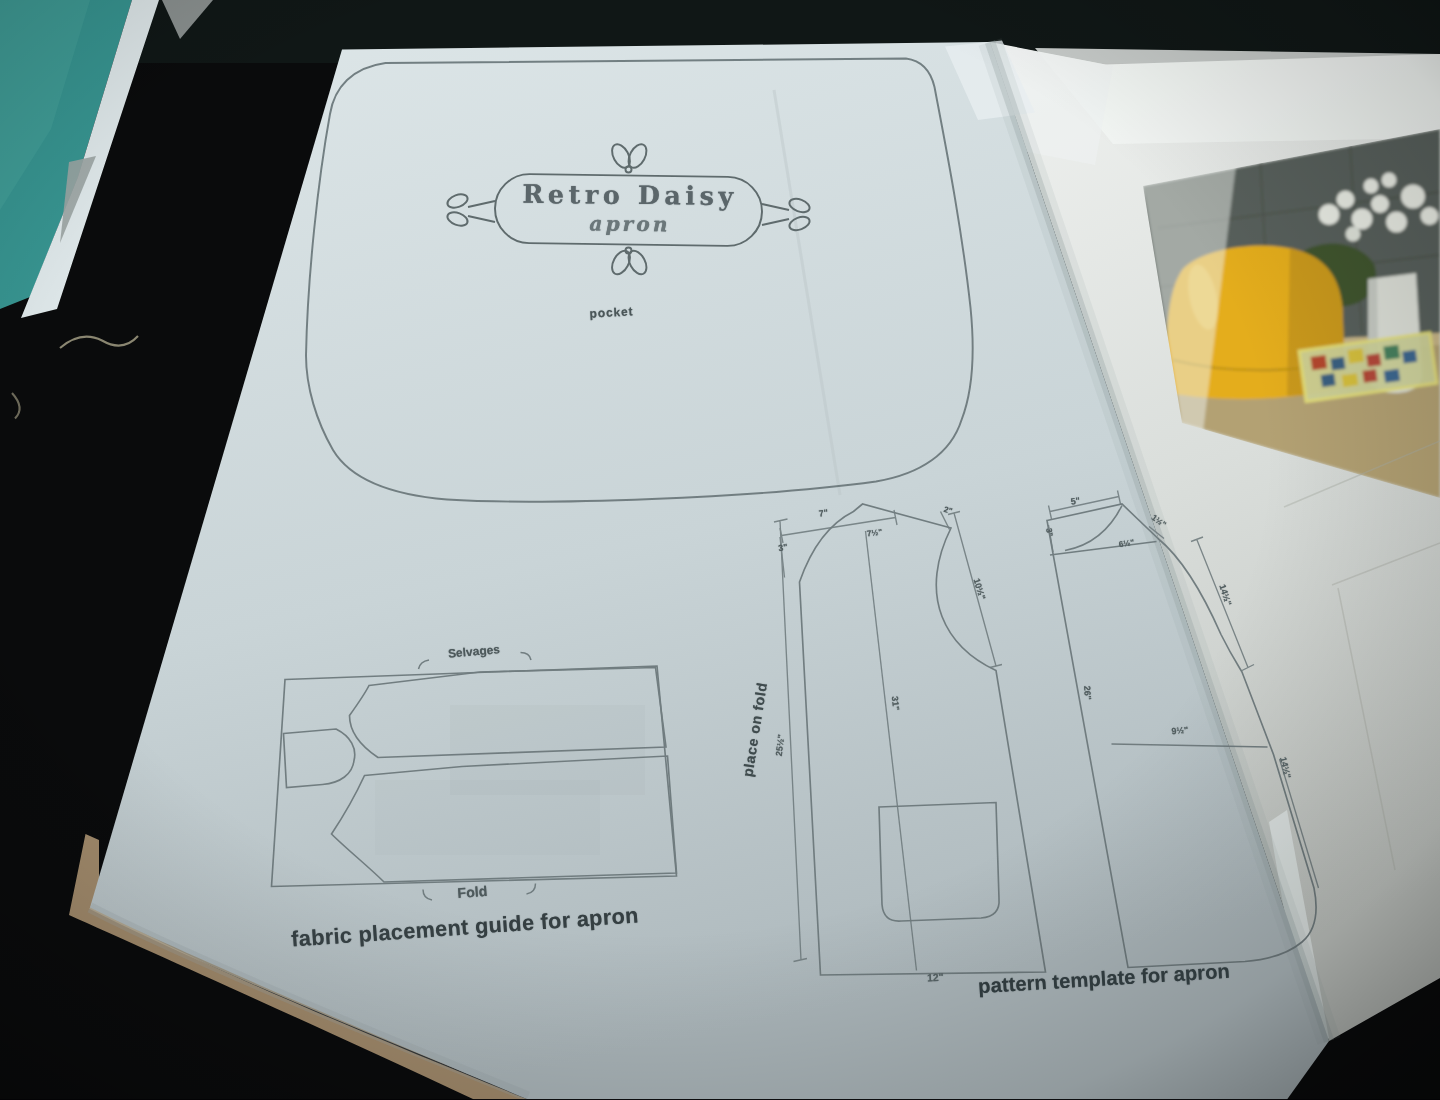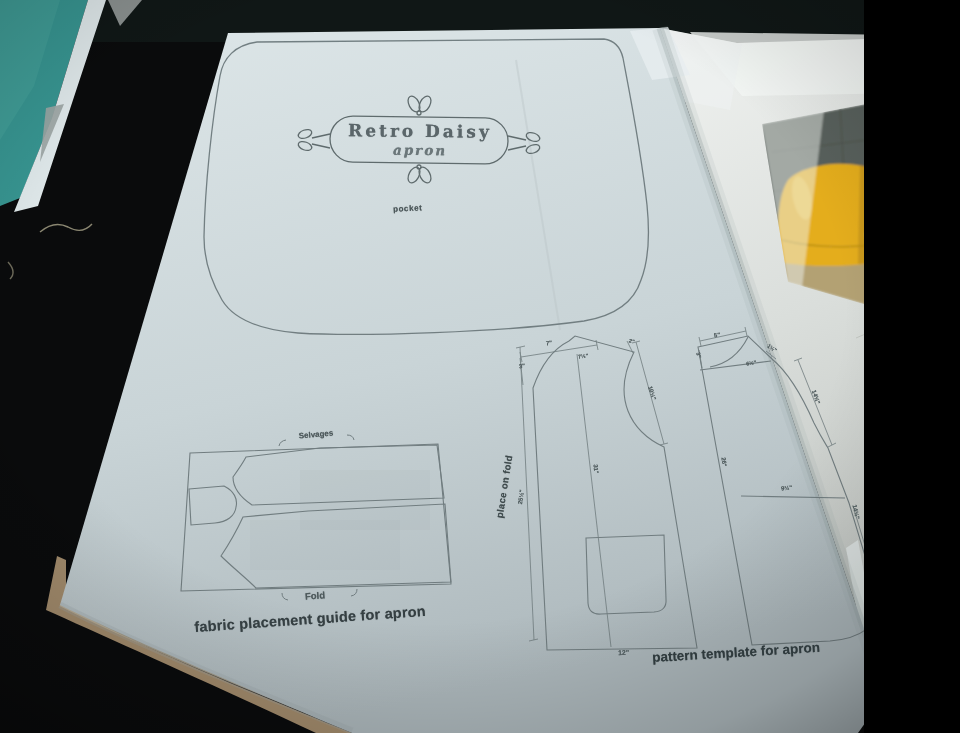--- a/index.html
+++ b/index.html
@@ -1,16 +1,16 @@
 <!DOCTYPE html>
 <html><head>
 <meta charset="utf-8">
 <style>
   html,body{margin:0;padding:0;background:#000;}
-  .stage{position:relative;width:864px;height:733px;overflow:hidden;
+  .stage{position:relative;width:960px;height:733px;overflow:hidden;
          background:#0a0b0c;font-family:"Liberation Sans",sans-serif;}
   svg.bg{position:absolute;left:0;top:0;width:960px;height:733px;filter:blur(.4px);}
   .txt{position:absolute;white-space:nowrap;text-shadow:0 0 .7px rgba(70,80,84,.75);}
   .ctr{text-align:center;white-space:normal;}
   .dim{position:absolute;font:600 6px "Liberation Sans",sans-serif;color:#525e60;
        white-space:nowrap;text-shadow:0 0 .6px rgba(82,94,96,.8);}
 </style>
 </head>
 <body>
 

